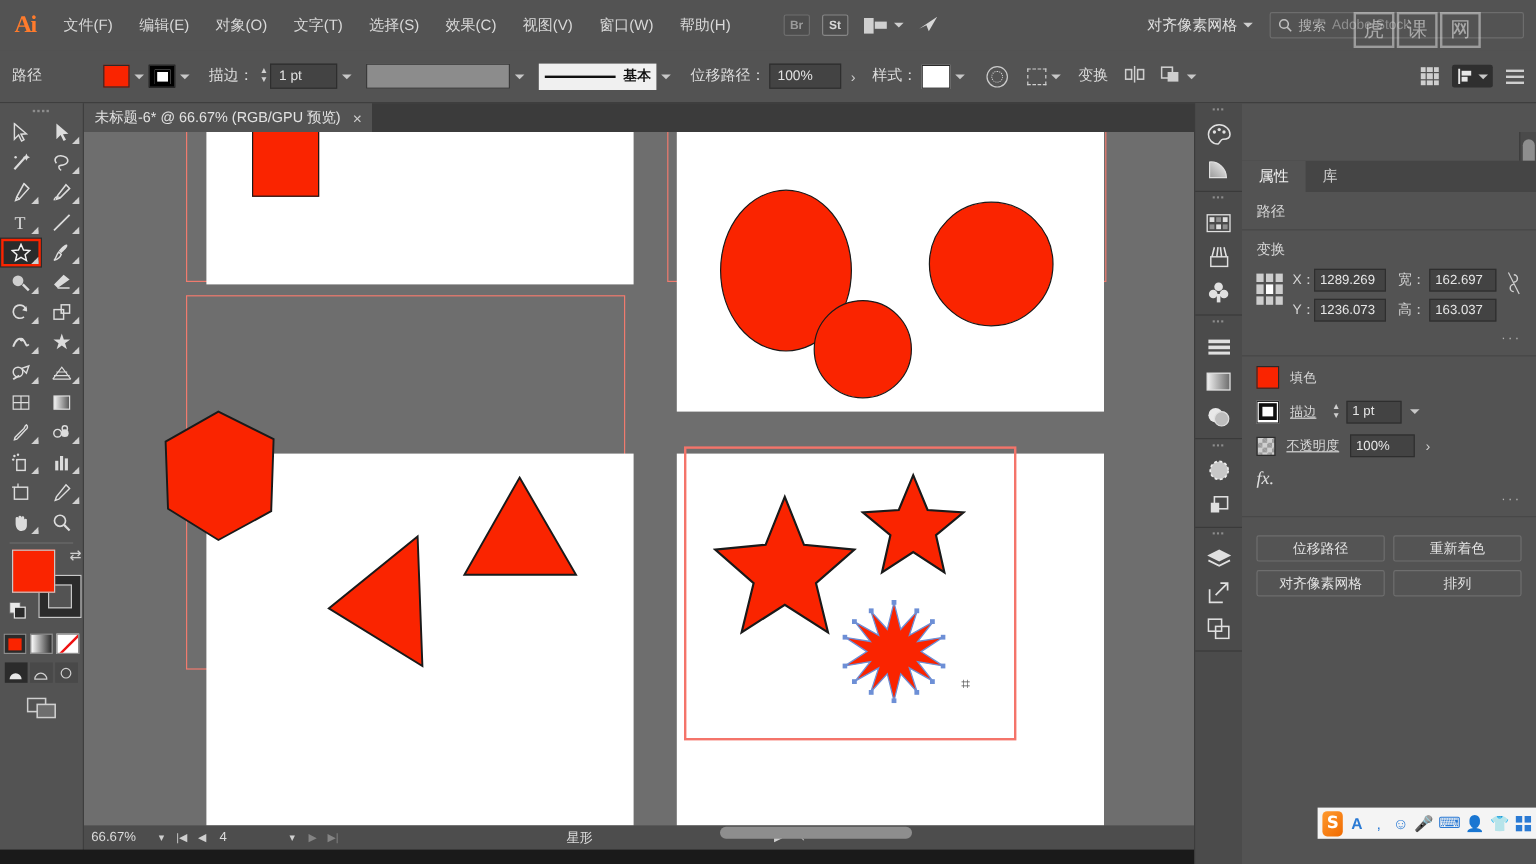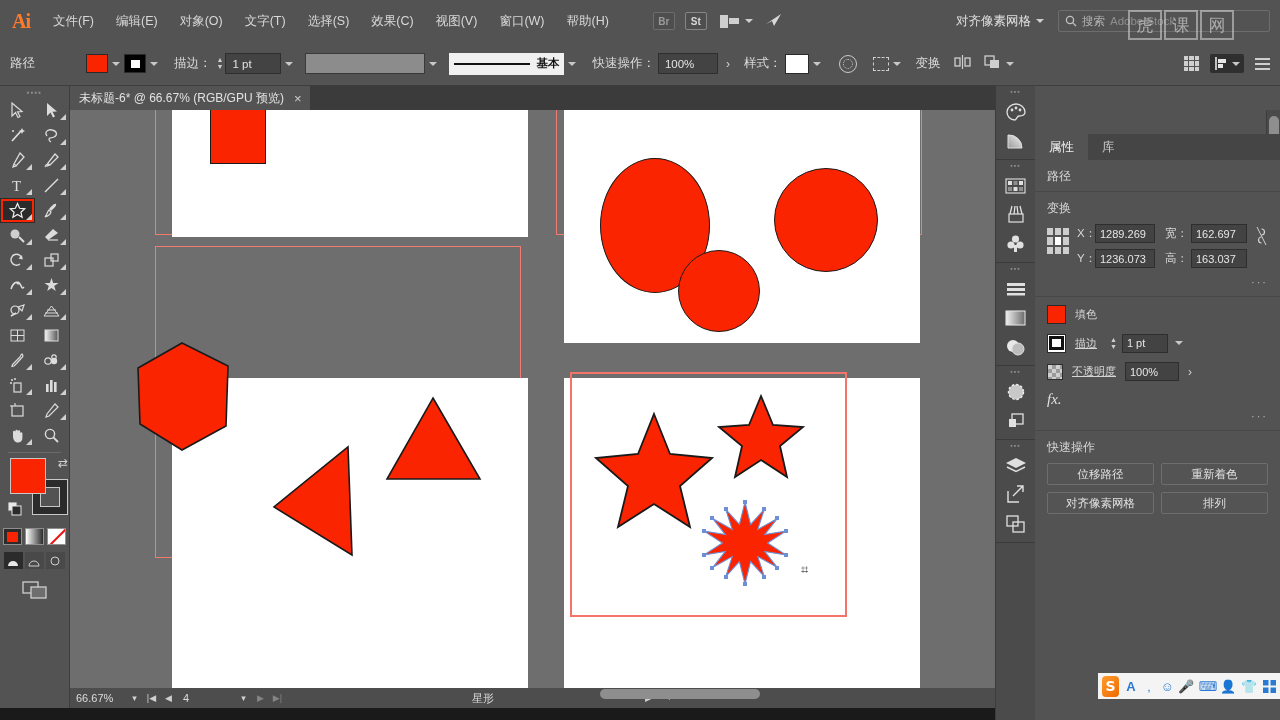--- a/index.html
+++ b/index.html
@@ -35,21 +35,21 @@
   .swatch { width:22px;height:19px; border:1px solid #2a2a2a; }
   .swatch.red { background:#fa2400; }
   .swatch.strokebox { background:#000; display:flex;align-items:center;justify-content:center; }
   .swatch.strokebox i { width:9px;height:8px; background:#fff; border:2px solid #000; box-sizing:content-box;}
   .mini-caret { width:0;height:0;border-left:4px solid transparent;border-right:4px solid transparent;border-top:4px solid #c8c8c8; }
   .drop { display:flex; align-items:center; justify-content:center; width:16px; height:22px; }
   .numfield { height:21px; background:#434343; border:1px solid #2e2e2e; color:#e2e2e2; font-size:11.5px;
               display:flex; align-items:center; padding:0 6px; }
   .spin { display:flex; flex-direction:column; gap:1px; margin-right:2px; color:#cfcfcf; font-size:7px; line-height:6px; }
   .wide-field { width:120px;height:21px;background:#8c8c8c;border:1px solid #3a3a3a; }
-  .strokestyle { width:115px;height:22px;background:#f0f0f0; display:flex;align-items:center; padding:0 5px; gap:6px;}
+  .strokestyle { width:98px;height:22px;background:#f0f0f0; display:flex;align-items:center; padding:0 5px; gap:6px;}
   .strokestyle .ln { flex:1; height:2px; background:#111; }
   .strokestyle .nm { font-size:11.5px; color:#111; font-weight:bold; }
   .wsw { width:24px;height:20px;background:#fff;border:1px solid #2a2a2a; }
   .round-ico { width:18px;height:18px;border-radius:50%;border:1.5px solid #cbcbcb; position:relative; }
   .round-ico::after{content:"";position:absolute;inset:3px;border-radius:50%;border:1px dotted #cbcbcb;}
   .sq-ico { width:16px;height:14px;border:1px dashed #cfcfcf; }
   .ctrl-right { margin-left:auto; display:flex; align-items:center; gap:11px; padding-right:10px; }
   .grid9 { width:15px;height:15px; display:grid; grid-template-columns:repeat(3,1fr); grid-template-rows:repeat(3,1fr); gap:1px;}
   .grid9 i { background:#cfcfcf; }
   .btn-active { background:#2f2f2f; border-radius:2px; padding:3px 4px; display:flex;align-items:center;gap:3px;}
@@ -227,21 +227,21 @@
       </div>
 
     <div class="strokestyle" style="margin-left:8px">
       <span class="ln"></span>
         <span class="nm">基本</span>
     </div>
     <div class="drop">
         <i class="mini-caret"></i>
       </div>
 
-    <div class="cb-label" style="margin-left:12px">快速操作：</div>
+    <div class="cb-label" style="margin-left:12px">位移路径：</div>
     <div class="numfield" style="width:60px;margin-left:3px">100%</div>
     <div style="width:20px;text-align:center;color:#cfcfcf">›</div>
 
     <div class="cb-label" style="margin-left:6px">样式：</div>
     <div class="wsw" style="margin-left:4px"></div>
     <div class="drop">
         <i class="mini-caret"></i>
       </div>
 
     <div style="margin-left:14px" class="round-ico"></div>
@@ -836,21 +836,20 @@
         <span class="ap-lbl u">不透明度</span>
         <span class="inp" style="width:54px">100%</span>
         <span style="color:#cfcfcf">›</span>
       </div>
 
       <div style="font-size:15px;font-style:italic;color:#e0e0e0;font-family:'Liberation Serif',serif;margin-top:10px">fx.</div>
       <div class="dots">···</div>
     </div>
 
     <div class="psec" style="border-bottom:none">
-      <div class="psec-title">快速操作</div>
       <div class="qa-grid">
         <div class="qa-btn">位移路径</div>
         <div class="qa-btn">重新着色</div>
         <div class="qa-btn">对齐像素网格</div>
         <div class="qa-btn">排列</div>
       </div>
     </div>
   </div>
 
   <div class="imebar">

